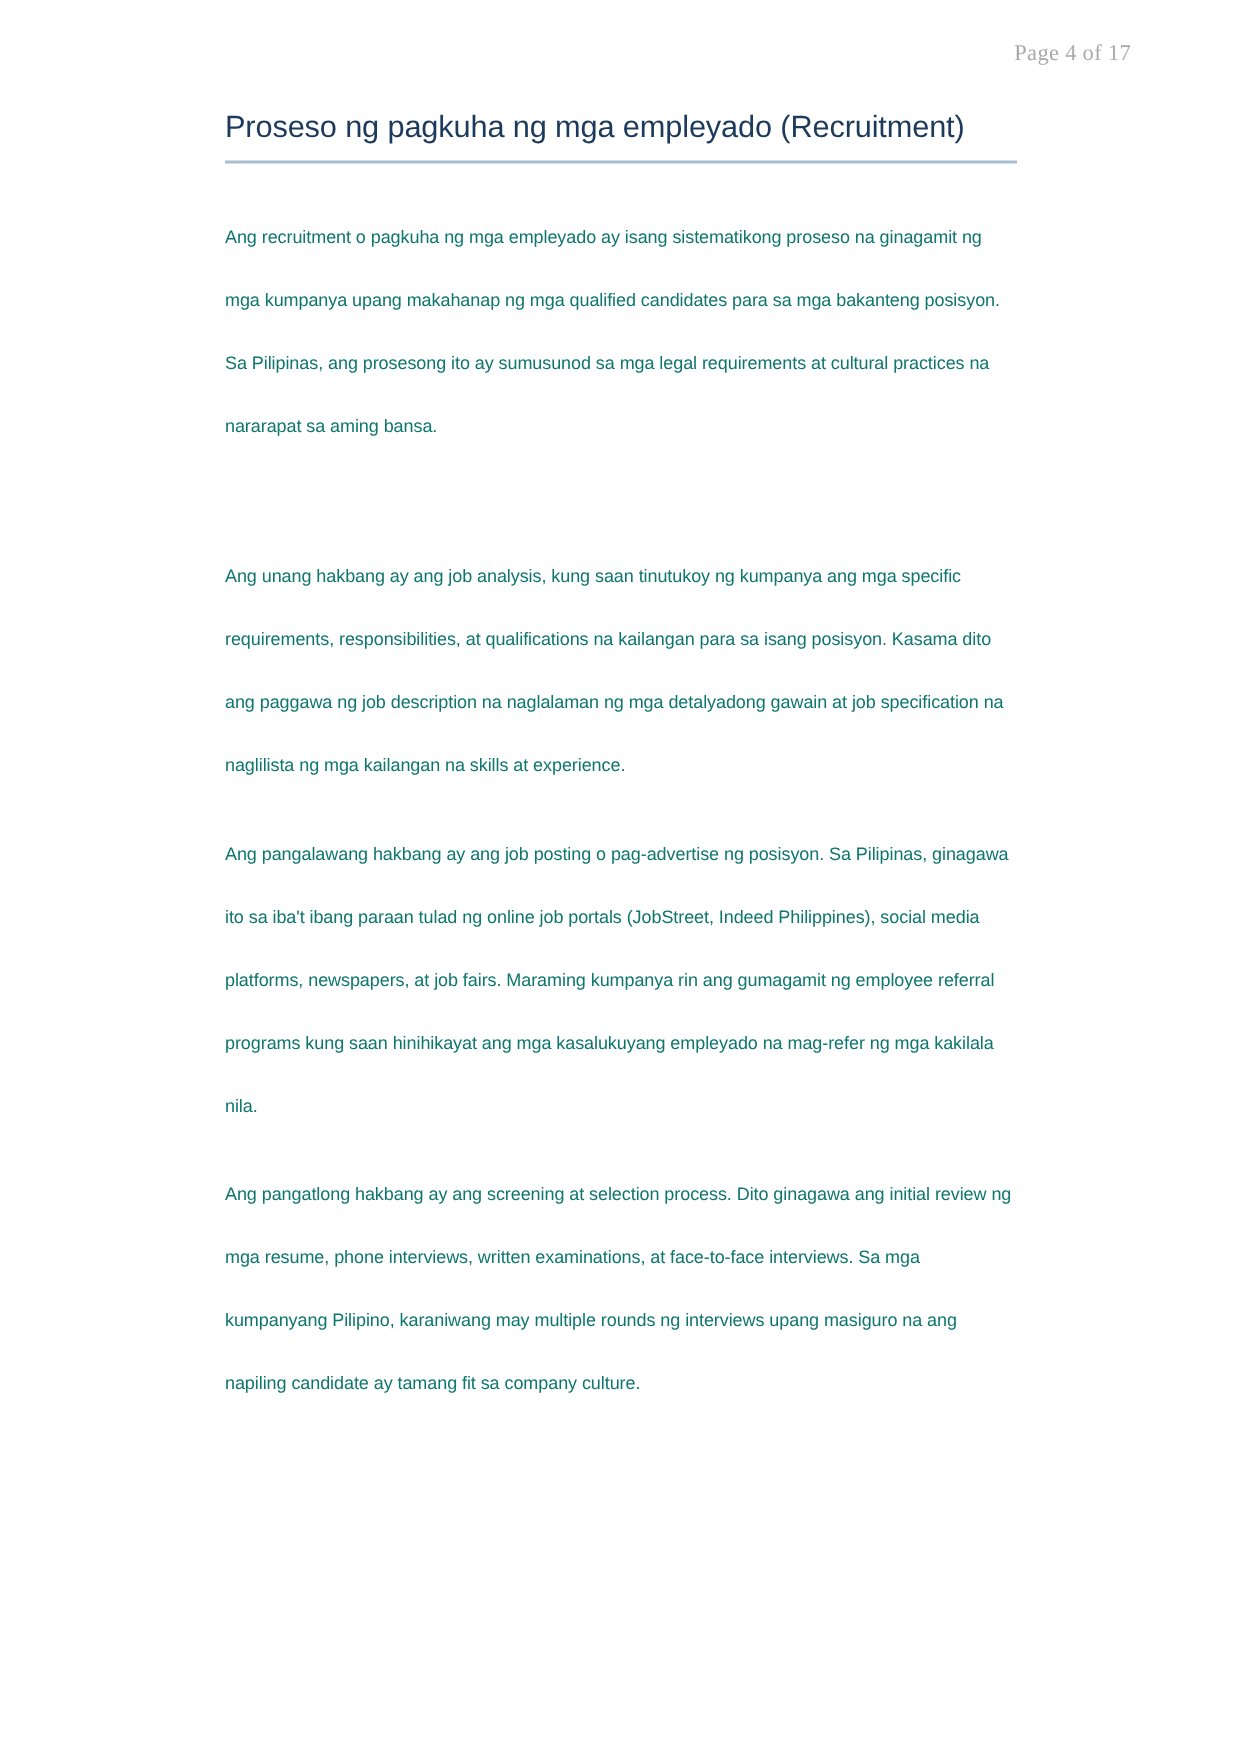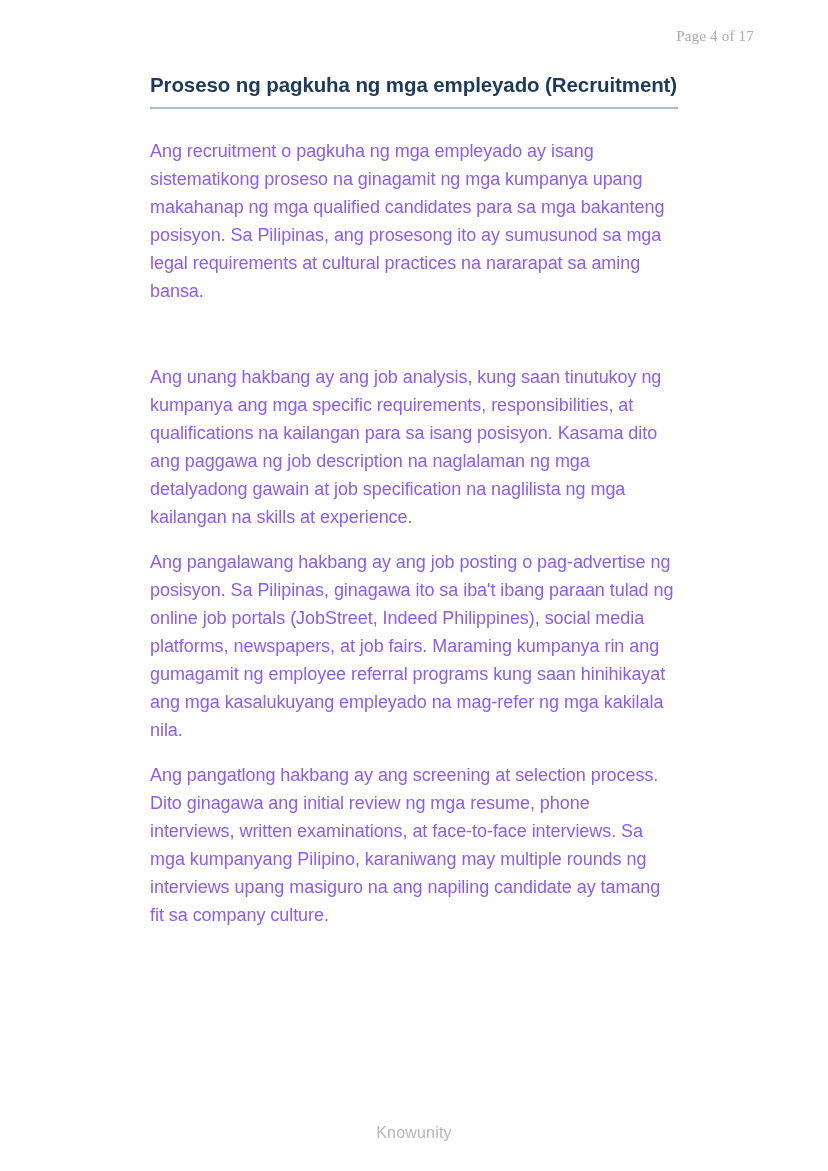--- a/index.html
+++ b/index.html
@@ -31,40 +31,40 @@
     white-space: nowrap;
   }
   .content {
     position: absolute;
     left: 150px;
     top: 72px;
     width: 528px;
   }
   .heading {
     color: #1b3a5c;
-    font-weight: bold;
+    font-weight: normal;
     letter-spacing: -0.1px;
     line-height: 1.25;
     margin: 0;
     padding: 0 0 9px 0;
     border-bottom: 2px solid #a9bdd2;
   }
   .heading.h1 {
     font-size: 20.5px;
   }
   .heading.h2 {
     font-size: 19px;
   }
   .heading-block {
     margin-bottom: 0;
   }
   .para {
-    color: #8b5cf6;
-    font-size: 18px;
-    line-height: 28px;
+    color: #0f766e;
+    font-size: 12px;
+    line-height: 42px;
     margin: 0;
     letter-spacing: -0.05px;
   }
   .gap-after-rule-1 { height: 28px; }
   .gap-after-para-1 { height: 28px; }
   .gap-after-rule-2 { height: 30px; }
   .gap-para { height: 17px; }
   .footer {
     position: absolute;
     left: 0;
@@ -99,15 +99,14 @@
     <p class="para">Ang unang hakbang ay ang job analysis, kung saan tinutukoy ng kumpanya ang mga specific requirements, responsibilities, at qualifications na kailangan para sa isang posisyon. Kasama dito ang paggawa ng job description na naglalaman ng mga detalyadong gawain at job specification na naglilista ng mga kailangan na skills at experience.</p>
     <div class="gap-para"></div>
 
     <p class="para">Ang pangalawang hakbang ay ang job posting o pag-advertise ng posisyon. Sa Pilipinas, ginagawa ito sa iba't ibang paraan tulad ng online job portals (JobStreet, Indeed Philippines), social media platforms, newspapers, at job fairs. Maraming kumpanya rin ang gumagamit ng employee referral programs kung saan hinihikayat ang mga kasalukuyang empleyado na mag-refer ng mga kakilala nila.</p>
     <div class="gap-para"></div>
 
     <p class="para">Ang pangatlong hakbang ay ang screening at selection process. Dito ginagawa ang initial review ng mga resume, phone interviews, written examinations, at face-to-face interviews. Sa mga kumpanyang Pilipino, karaniwang may multiple rounds ng interviews upang masiguro na ang napiling candidate ay tamang fit sa company culture.</p>
 
   </div>
 
-  <div class="footer">Knowunity</div>
 
 </div>
 
 </body></html>

